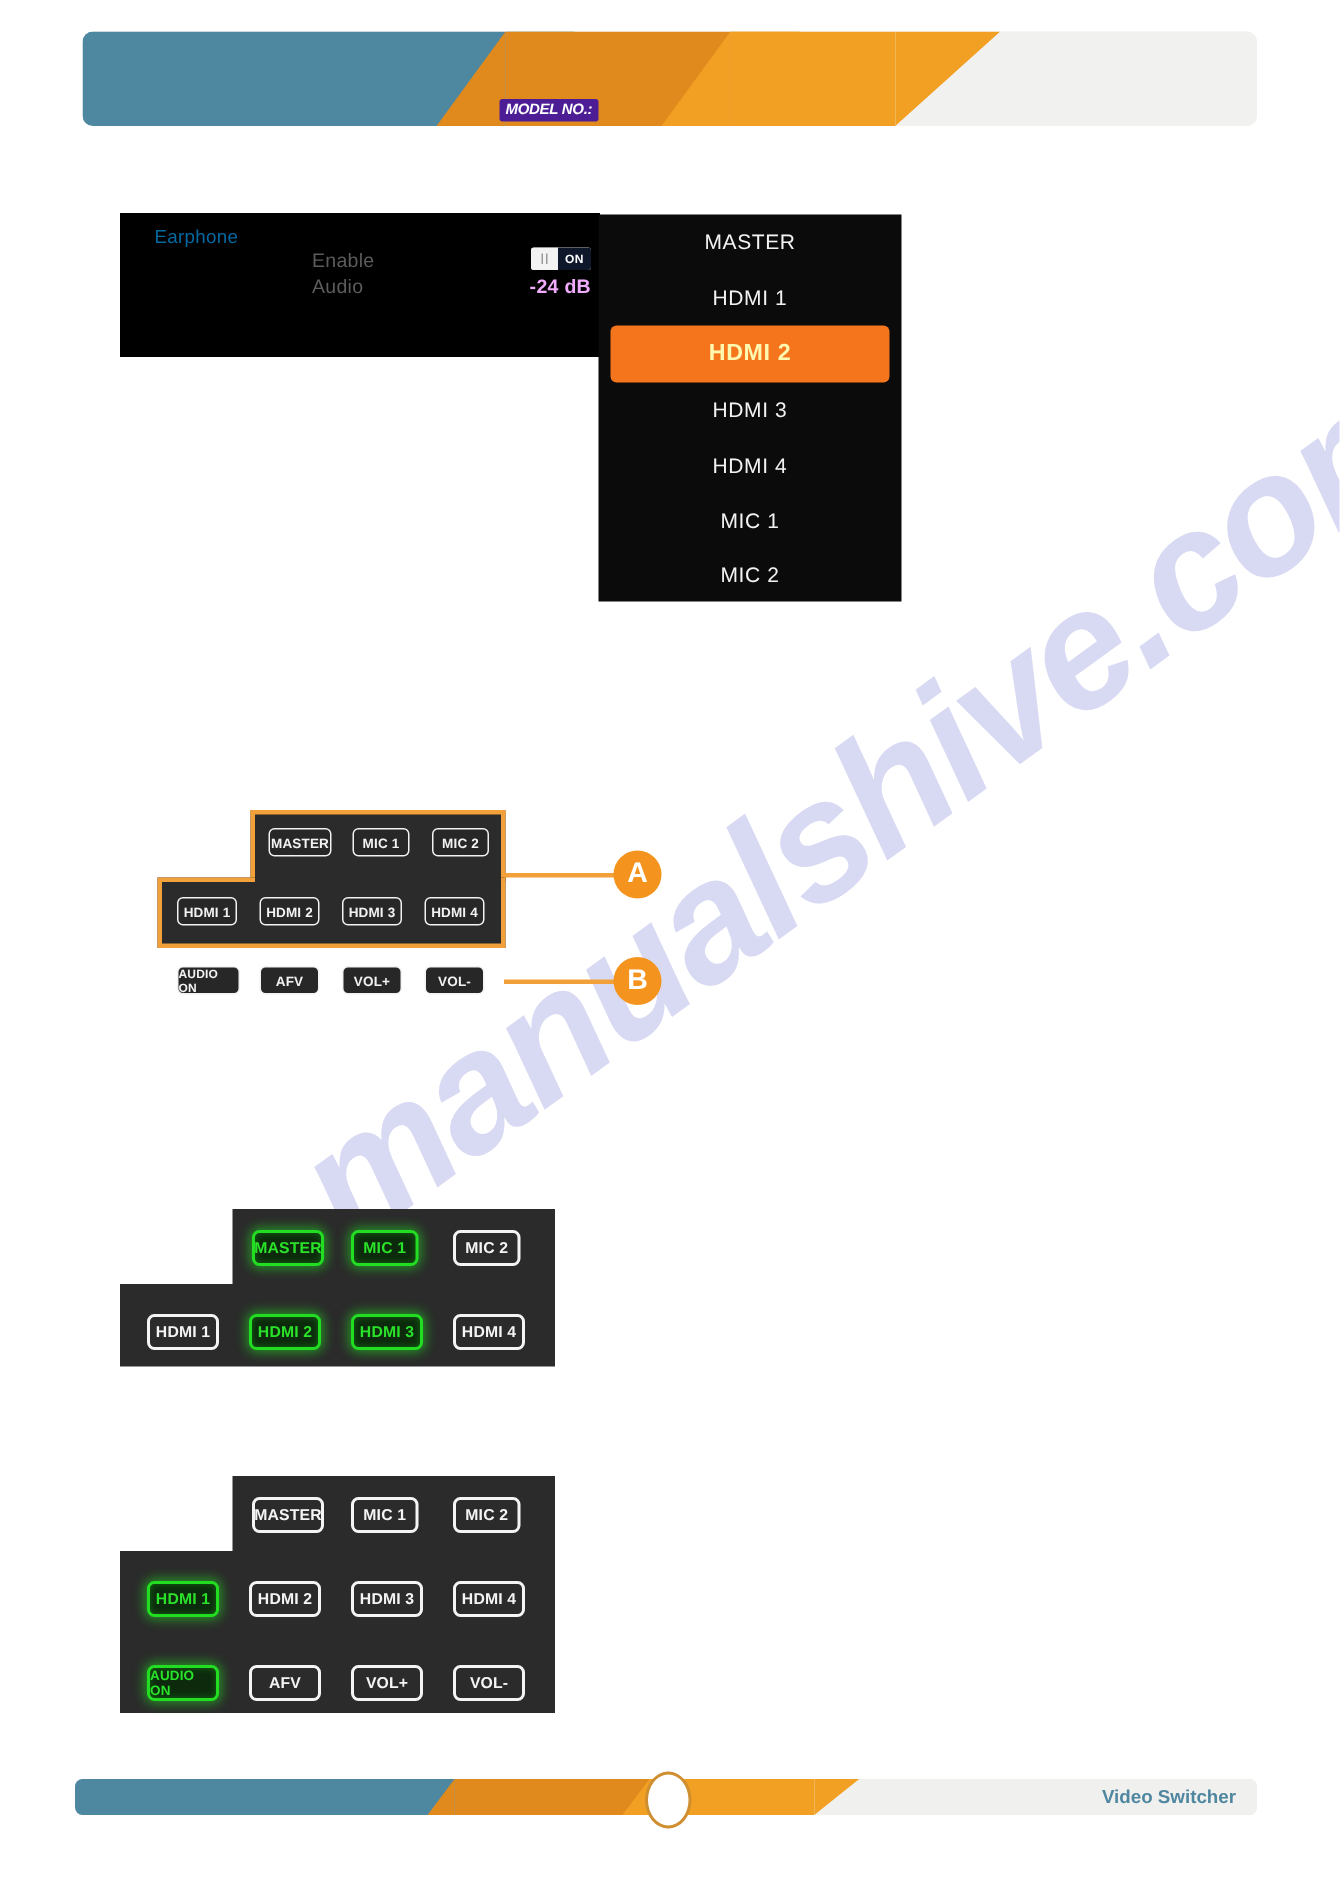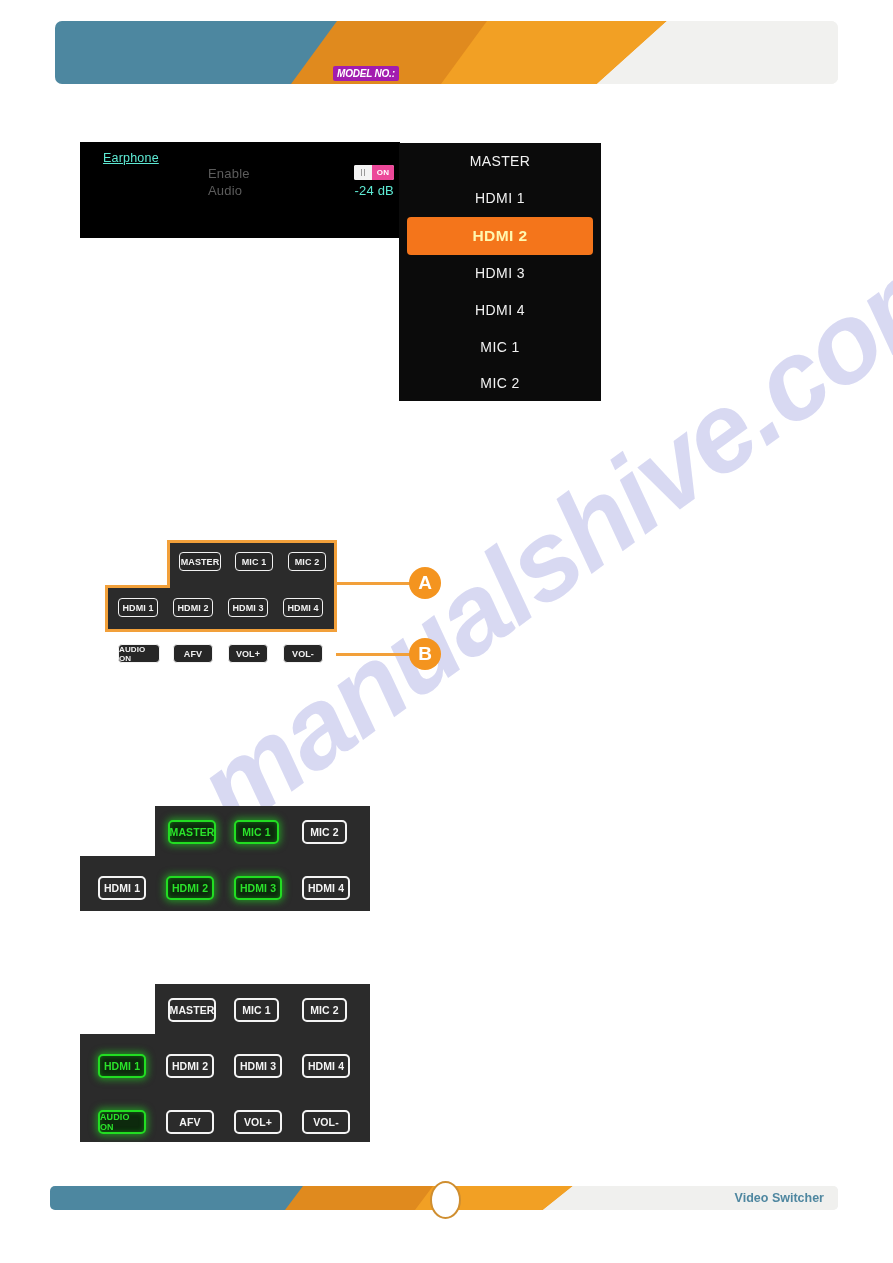--- a/index.html
+++ b/index.html
@@ -99,21 +99,21 @@
   }
   #model-name{
     position:absolute; left:74px; top:28px;
     font-size:33px; font-weight:bold; color:#ffffff;
     letter-spacing:-.5px;
     text-shadow:1px 1px 2px rgba(0,0,0,.35);
     z-index:3;
   }
   #model-no-badge{
     position:absolute; left:278px; top:45px;
-    background:#a21caf;
+    background:#4c1d95;
     color:#ffffff;
     font-size:10px;
     font-weight:bold;
     font-style:italic;
     letter-spacing:-.2px;
     padding:2px 4px;
     border-radius:2px;
     z-index:3;
     white-space:nowrap;
   }
@@ -131,36 +131,36 @@
   
   #osd{
     position:absolute;
     left:80px; top:142px;
     width:320px; height:96px;
     background:#000000;
     z-index:10;
   }
   #osd .osd-title{
     position:absolute;left:23px;top:9px;
-    color:#5eead4;font-size:12.5px;letter-spacing:.2px;text-decoration:underline;
+    color:#0369a1;font-size:12.5px;letter-spacing:.2px;
   }
   #osd .osd-row{
     position:absolute;left:128px;width:192px;height:32px;
   }
   #osd .osd-row .r-label{
     position:absolute;left:0;top:7px;font-size:13px;letter-spacing:.2px;
   }
   #osd .osd-row .r-value{
     position:absolute;right:6px;top:7px;font-size:13px;letter-spacing:.2px;
   }
   #osd-row-enable{top:17px;}
   #osd-row-enable .r-label{color:#5c5c5c;}
   #osd-row-volume{top:34px;}
   #osd-row-volume .r-label{color:#5c5c5c;}
-  #osd-row-volume .r-value{color:#5eead4;font-weight:normal;}
+  #osd-row-volume .r-value{color:#f0abfc;font-weight:bold;}
   #osd-row-source{
     top:66px;height:30px;
     background:linear-gradient(to right,#0c0503 0%,#351105 14%,#963209 40%,#e9581a 72%,#f46a1d 100%);
   }
   #osd-row-source .r-label{color:#ffffff;font-weight:bold;left:0;}
   #osd-row-source .r-value{color:#ffffff;font-weight:bold;}
   #enable-toggle{
     position:absolute;right:6px;top:6px;
     width:40px;height:15px;
     border-radius:2px;
@@ -170,21 +170,21 @@
   }
   #enable-toggle .tg-knob{
     width:18px;height:15px;background:#f3f3f3;
     display:flex;align-items:center;justify-content:center;
   }
   #enable-toggle .tg-knob i{
     display:block;width:2px;height:7px;
     border-left:1px solid #9a9a9a;border-right:1px solid #9a9a9a;
   }
   #enable-toggle .tg-on{
-    flex:1;background:#ec4899;color:#ffffff;
+    flex:1;background:#0f172a;color:#ffffff;
     font-size:8px;font-weight:bold;
     display:flex;align-items:center;justify-content:center;
     letter-spacing:.3px;
   }
 
   
   #dropdown{
     position:absolute;
     left:399px; top:143px;
     width:202px; height:258px;

